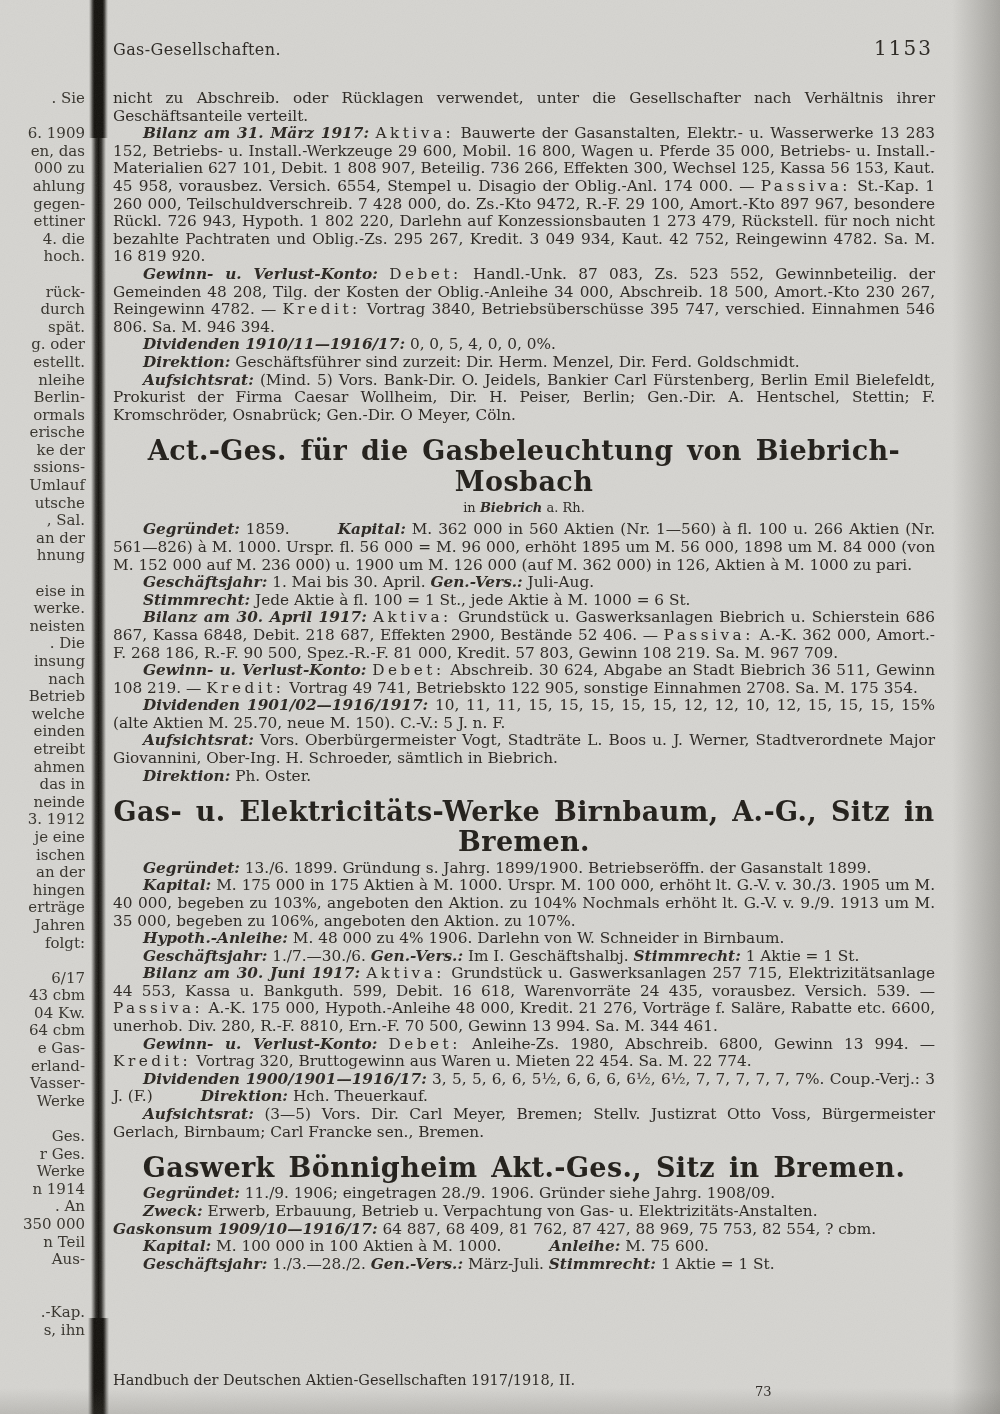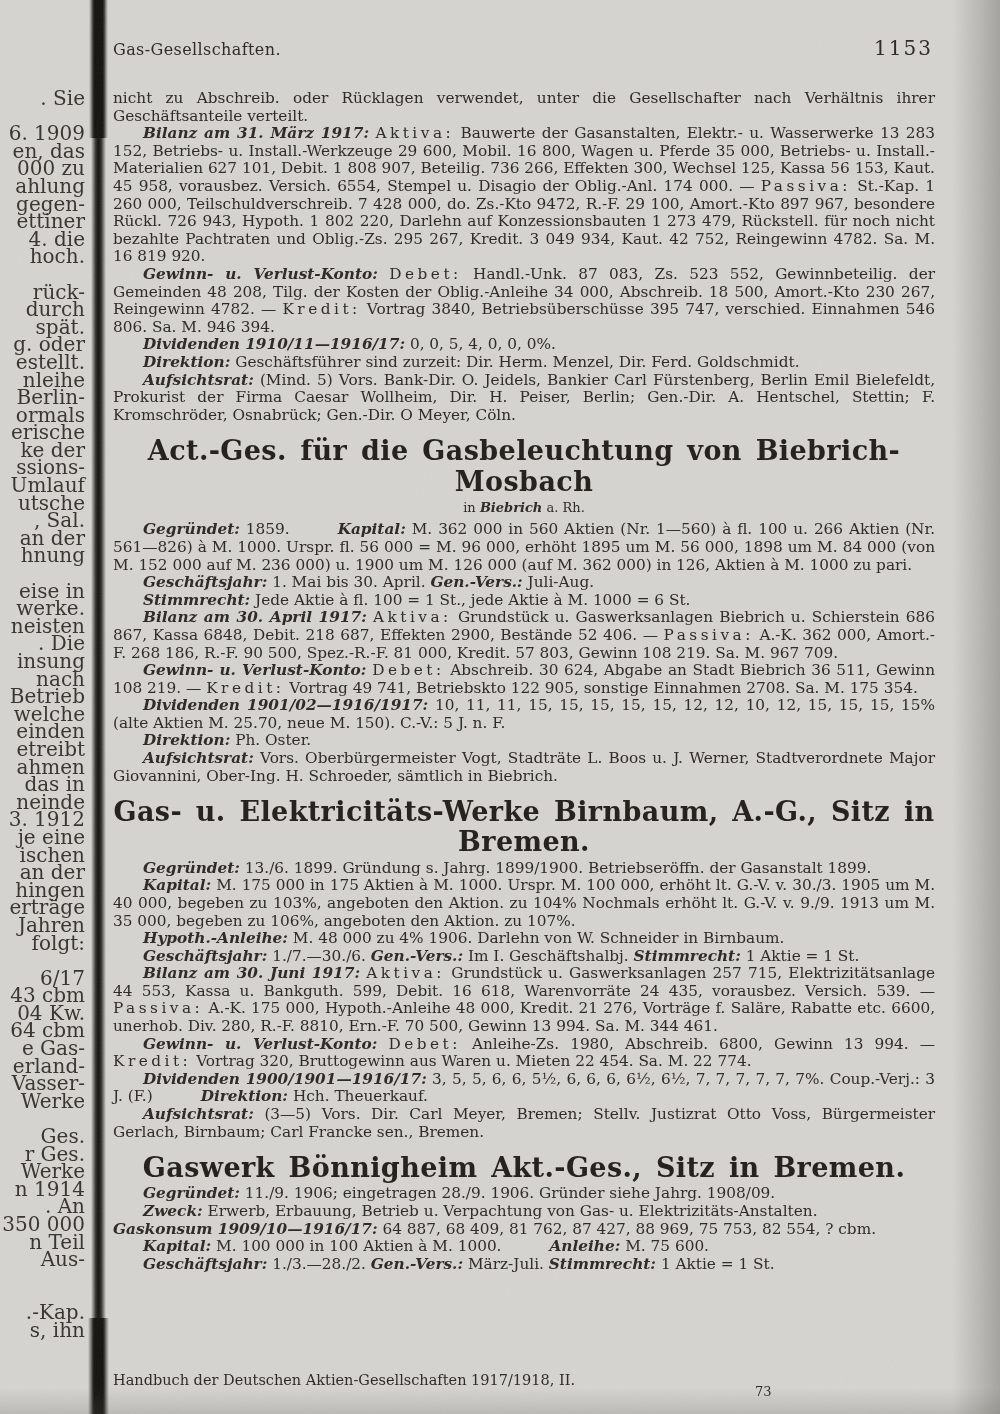--- a/index.html
+++ b/index.html
@@ -16,21 +16,21 @@
     background:linear-gradient(to bottom,rgba(84,82,76,0),rgba(84,82,76,.20));}
   
   .gutter{position:absolute;left:91px;top:0;height:100%;width:15px;
     background:linear-gradient(to right,rgba(20,18,14,0) 0%,rgba(20,18,14,.85) 32%,var(--gutter,#14120e) 50%,rgba(20,18,14,.85) 68%,rgba(20,18,14,0) 100%);}
   .gutter::before{content:"";position:absolute;top:0;left:-2px;width:19px;height:138px;
     background:linear-gradient(to right,rgba(20,18,14,0),var(--gutter,#14120e) 30%,var(--gutter,#14120e) 70%,rgba(20,18,14,0));}
   .gutter::after{content:"";position:absolute;bottom:0;left:-3px;width:21px;height:96px;
     background:linear-gradient(to right,rgba(20,18,14,0),var(--gutter,#14120e) 30%,var(--gutter,#14120e) 70%,rgba(20,18,14,0));}
   
   .margin-col{position:absolute;left:0;top:90px;width:85px;text-align:right;
-    font-size:20px;line-height:17.6px;color:#36332c;white-space:nowrap;}
+    font-size:15px;line-height:17.6px;color:#36332c;white-space:nowrap;}
   .frag{height:17.6px;}
   
   .main{position:absolute;left:113px;top:0;width:822px;}
   .pg-header{position:relative;margin-top:40px;height:24px;}
   .pg-title{text-align:left;font-size:16px;letter-spacing:.4px;}
   .pg-num{position:absolute;right:2px;top:-4px;font-size:20px;letter-spacing:2px;}
   .content{margin-top:26px;text-align:justify;font-size:15.3px;line-height:17.6px;}
   .para{text-indent:30px;}
   .para.ni{text-indent:0;}
   .b{font-weight:bold;font-style:italic;}
@@ -141,22 +141,22 @@
         </div>
         <div class="sec">
           <div class="sec-h">Act.-Ges. für die Gasbeleuchtung von Biebrich-Mosbach</div>
           <div class="sec-sub"><span>in </span><span class="b">Biebrich</span><span> a. Rh.</span></div>
           <div class="para"><span class="b">Gegründet:</span><span> 1859.</span><span class="gap"> </span><span class="b">Kapital:</span><span> M. 362 000 in 560 Aktien (Nr. 1—560) à fl. 100 u. 266 Aktien (Nr. 561—826) à M. 1000.  Urspr. fl. 56 000 = M. 96 000, erhöht 1895 um M. 56 000, 1898 um M. 84 000 (von M. 152 000 auf M. 236 000) u. 1900 um M. 126 000 (auf M. 362 000) in 126, Aktien à M. 1000 zu pari.</span></div>
           <div class="para"><span class="b">Geschäftsjahr:</span><span> 1. Mai bis 30. April.  </span><span class="b">Gen.-Vers.:</span><span> Juli-Aug.</span></div>
           <div class="para"><span class="b">Stimmrecht:</span><span> Jede Aktie à fl. 100 = 1 St., jede Aktie à M. 1000 = 6 St.</span></div>
           <div class="para"><span class="b">Bilanz am 30. April 1917:</span><span> </span><span class="sp">Aktiva:</span><span> Grundstück u. Gaswerksanlagen Biebrich u. Schierstein 686 867, Kassa 6848, Debit. 218 687, Effekten 2900, Bestände 52 406. — </span><span class="sp">Passiva:</span><span> A.-K. 362 000, Amort.-F. 268 186, R.-F. 90 500, Spez.-R.-F. 81 000, Kredit. 57 803, Gewinn 108 219. Sa. M. 967 709.</span></div>
           <div class="para"><span class="b">Gewinn- u. Verlust-Konto:</span><span> </span><span class="sp">Debet:</span><span> Abschreib. 30 624, Abgabe an Stadt Biebrich 36 511, Gewinn 108 219. — </span><span class="sp">Kredit:</span><span> Vortrag 49 741, Betriebskto 122 905, sonstige Einnahmen 2708. Sa. M. 175 354.</span></div>
           <div class="para"><span class="b">Dividenden 1901/02—1916/1917:</span><span> 10, 11, 11, 15, 15, 15, 15, 15, 12, 12, 10, 12, 15, 15, 15, 15% (alte Aktien M. 25.70, neue M. 150).  C.-V.: 5 J. n. F.</span></div>
+          <div class="para"><span class="b">Aufsichtsrat:</span><span> Vors. Oberbürgermeister Vogt, Stadträte L. Boos u. J. Werner, Stadtverordnete Major Giovannini, Ober-Ing. H. Schroeder, sämtlich in Biebrich.</span></div>
           <div class="para"><span class="b">Direktion:</span><span> Ph. Oster.</span></div>
-          <div class="para"><span class="b">Aufsichtsrat:</span><span> Vors. Oberbürgermeister Vogt, Stadträte L. Boos u. J. Werner, Stadtverordnete Major Giovannini, Ober-Ing. H. Schroeder, sämtlich in Biebrich.</span></div>
         </div>
         <div class="sec">
           <div class="sec-h">Gas- u. Elektricitäts-Werke Birnbaum, A.-G., Sitz in Bremen.</div>
           <div class="para"><span class="b">Gegründet:</span><span> 13./6. 1899.  Gründung s. Jahrg. 1899/1900.  Betriebseröffn. der Gasanstalt 1899.</span></div>
           <div class="para"><span class="b">Kapital:</span><span> M. 175 000 in 175 Aktien à M. 1000.  Urspr. M. 100 000, erhöht lt. G.-V. v. 30./3. 1905 um M. 40 000, begeben zu 103%, angeboten den Aktion. zu 104%  Nochmals erhöht lt. G.-V. v. 9./9. 1913 um M. 35 000, begeben zu 106%, angeboten den Aktion. zu 107%.</span></div>
           <div class="para"><span class="b">Hypoth.-Anleihe:</span><span> M. 48 000 zu 4% 1906. Darlehn von W. Schneider in Birnbaum.</span></div>
           <div class="para"><span class="b">Geschäftsjahr:</span><span> 1./7.—30./6.  </span><span class="b">Gen.-Vers.:</span><span> Im I. Geschäftshalbj.  </span><span class="b">Stimmrecht:</span><span> 1 Aktie = 1 St.</span></div>
           <div class="para"><span class="b">Bilanz am 30. Juni 1917:</span><span> </span><span class="sp">Aktiva:</span><span> Grundstück u. Gaswerksanlagen 257 715, Elektrizitätsanlage 44 553, Kassa u. Bankguth. 599, Debit. 16 618, Warenvorräte 24 435, vorausbez. Versich. 539. — </span><span class="sp">Passiva:</span><span> A.-K. 175 000, Hypoth.-Anleihe 48 000, Kredit. 21 276, Vorträge f. Saläre, Rabatte etc. 6600, unerhob. Div. 280, R.-F. 8810, Ern.-F. 70 500, Gewinn 13 994.  Sa. M. 344 461.</span></div>
           <div class="para"><span class="b">Gewinn- u. Verlust-Konto:</span><span> </span><span class="sp">Debet:</span><span> Anleihe-Zs. 1980, Abschreib. 6800, Gewinn 13 994. — </span><span class="sp">Kredit:</span><span> Vortrag 320, Bruttogewinn aus Waren u. Mieten 22 454.  Sa. M. 22 774.</span></div>
           <div class="para"><span class="b">Dividenden 1900/1901—1916/17:</span><span> 3, 5, 5, 6, 6, 5½, 6, 6, 6, 6½, 6½, 7, 7, 7, 7, 7, 7%. Coup.-Verj.: 3 J. (F.)</span><span class="gap"> </span><span class="b">Direktion:</span><span> Hch. Theuerkauf.</span></div>

